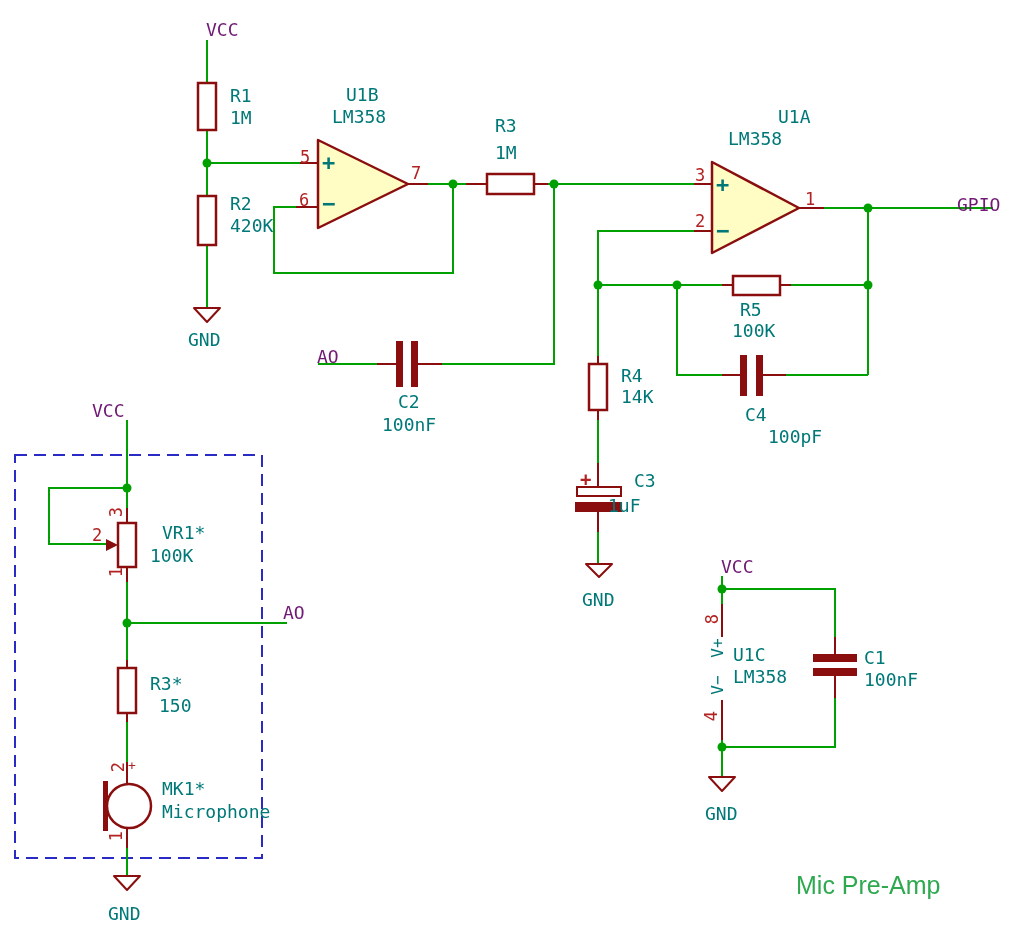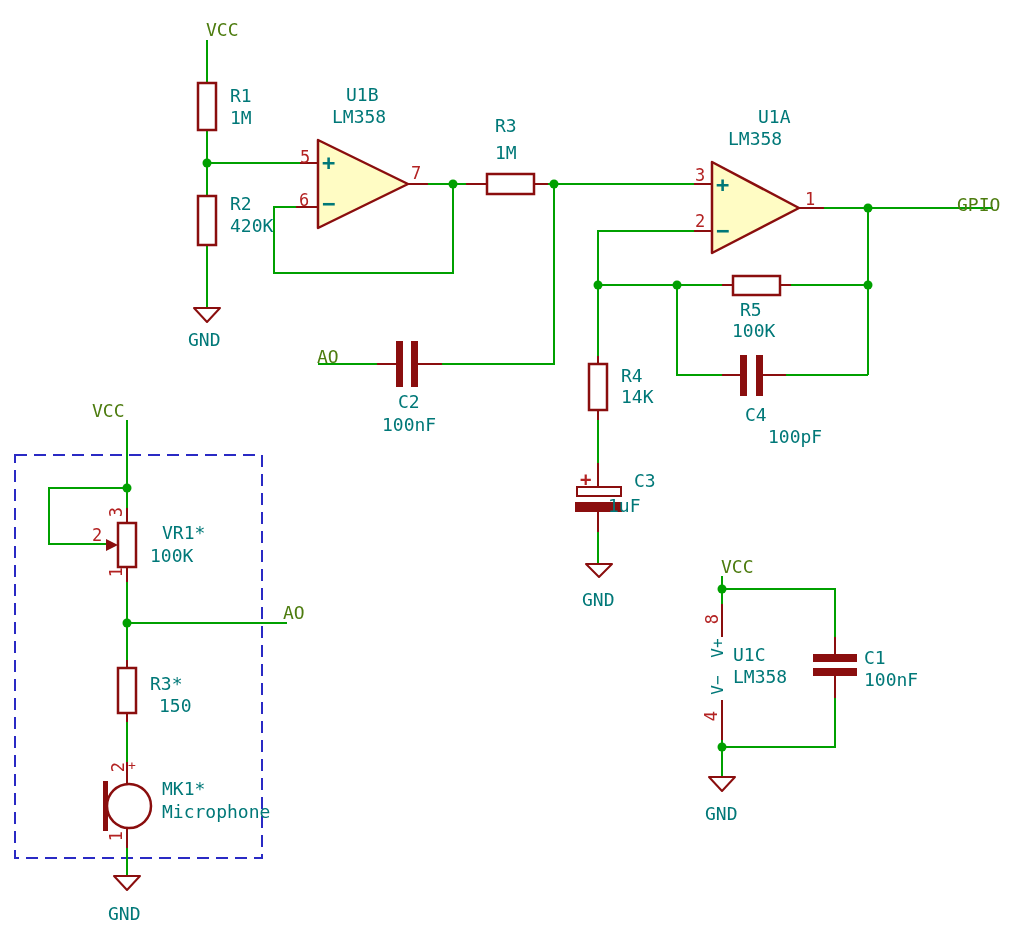--- a/index.html
+++ b/index.html
@@ -1,20 +1,20 @@
 <!DOCTYPE html>
 <html><head>
 <meta charset="utf-8">
 <style>
   html,body{margin:0;padding:0;background:#ffffff;}
   #canvas{position:relative;width:1014px;height:939px;background:#ffffff;overflow:hidden;
           font-family:"DejaVu Sans Mono",monospace;}
   svg{position:absolute;left:0;top:0;}
   .lbl{position:absolute;font-size:18px;line-height:1.1;white-space:nowrap;color:#007878;}
-  .net{color:#4d7c0f;}
+  .net{color:#701a75;}
   .pin{color:#b32222;font-size:17px;}
   .rot{transform:translate(-50%,-50%) rotate(-90deg);transform-origin:center;}
   .sign{font-size:22px;font-weight:bold;color:#007878;line-height:1;}
   .tiny{font-size:13px;}
   .cplus{color:#b32222;font-size:19px;font-weight:bold;line-height:1;}
   .title{position:absolute;font-family:"Liberation Sans",sans-serif;font-size:25px;color:#2ea94f;white-space:nowrap;}
 </style>
 </head>
 <body>
 
@@ -153,21 +153,21 @@
   <div class="lbl" style="left:230px;top:108px">1M</div>
   <div class="lbl" style="left:230px;top:194px">R2</div>
   <div class="lbl" style="left:230px;top:216px">420K</div>
 
   <div class="lbl" style="left:346px;top:85px">U1B</div>
   <div class="lbl" style="left:332px;top:107px">LM358</div>
 
   <div class="lbl" style="left:495px;top:116px">R3</div>
   <div class="lbl" style="left:495px;top:143px">1M</div>
 
-  <div class="lbl" style="left:758px;top:107px">U1A</div>
+  <div class="lbl" style="left:778px;top:107px">U1A</div>
   <div class="lbl" style="left:728px;top:129px">LM358</div>
 
   <div class="lbl" style="left:740px;top:300px">R5</div>
   <div class="lbl" style="left:732px;top:321px">100K</div>
 
   <div class="lbl" style="left:745px;top:405px">C4</div>
   <div class="lbl" style="left:768px;top:427px">100pF</div>
 
   <div class="lbl" style="left:621px;top:366px">R4</div>
   <div class="lbl" style="left:621px;top:387px">14K</div>
@@ -215,14 +215,15 @@
   <div class="lbl pin rot" style="left:116px;top:512px">3</div>
   <div class="lbl pin" style="left:92px;top:526px">2</div>
   <div class="lbl pin rot" style="left:116px;top:572px">1</div>
 
   <div class="lbl pin rot" style="left:118px;top:767px">2</div>
   <div class="lbl pin rot" style="left:116px;top:836px">1</div>
   <div class="lbl pin tiny" style="left:128px;top:759px">+</div>
 
   <div class="lbl cplus" style="left:580px;top:470px">+</div>
 
+  <div class="title" style="left:796px;top:871px">Mic Pre-Amp</div>
 
 </div>
 
 </body></html>

